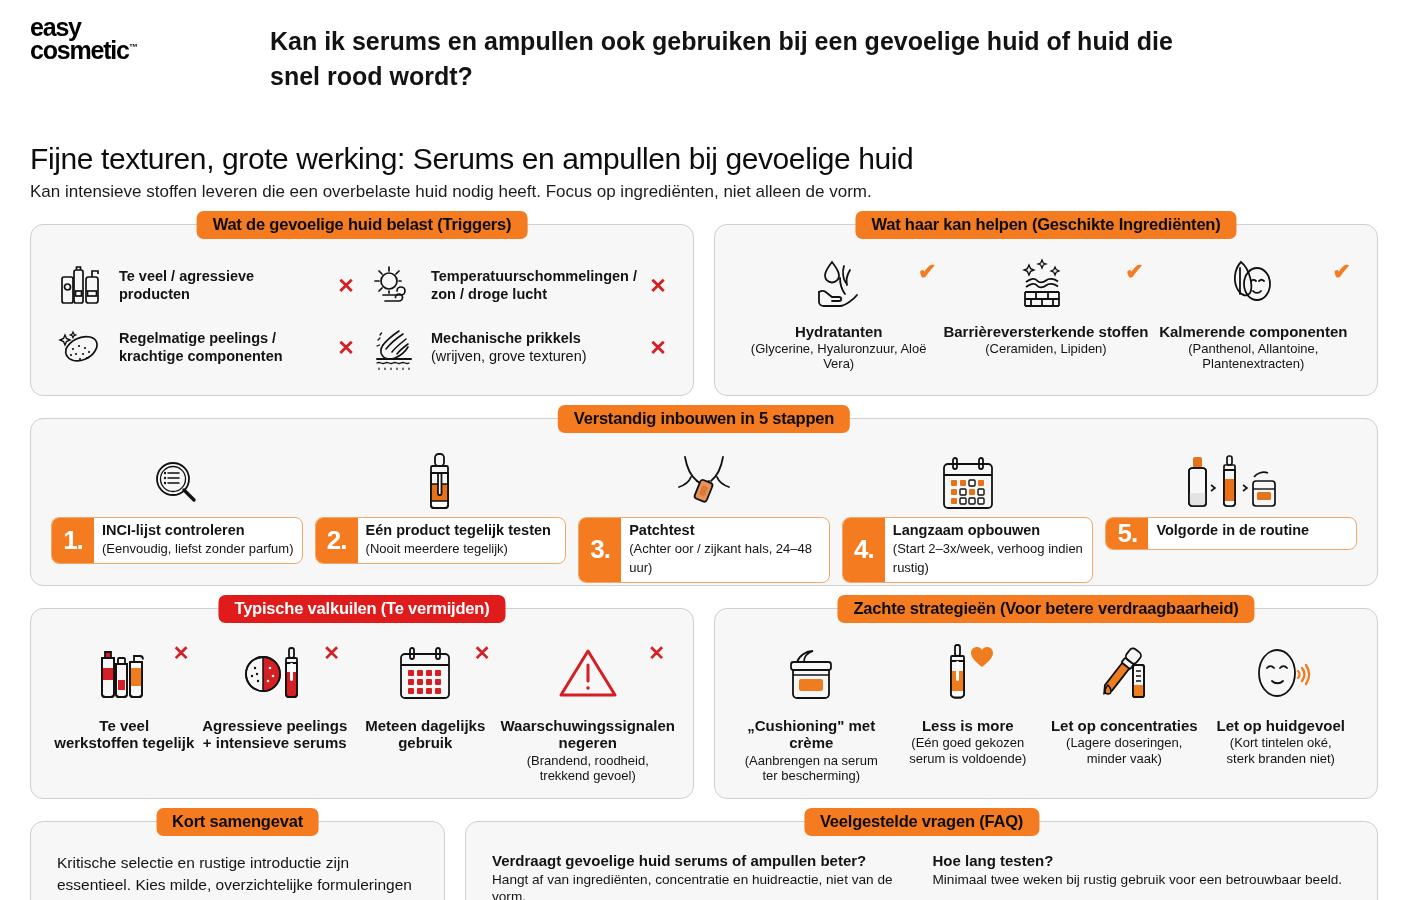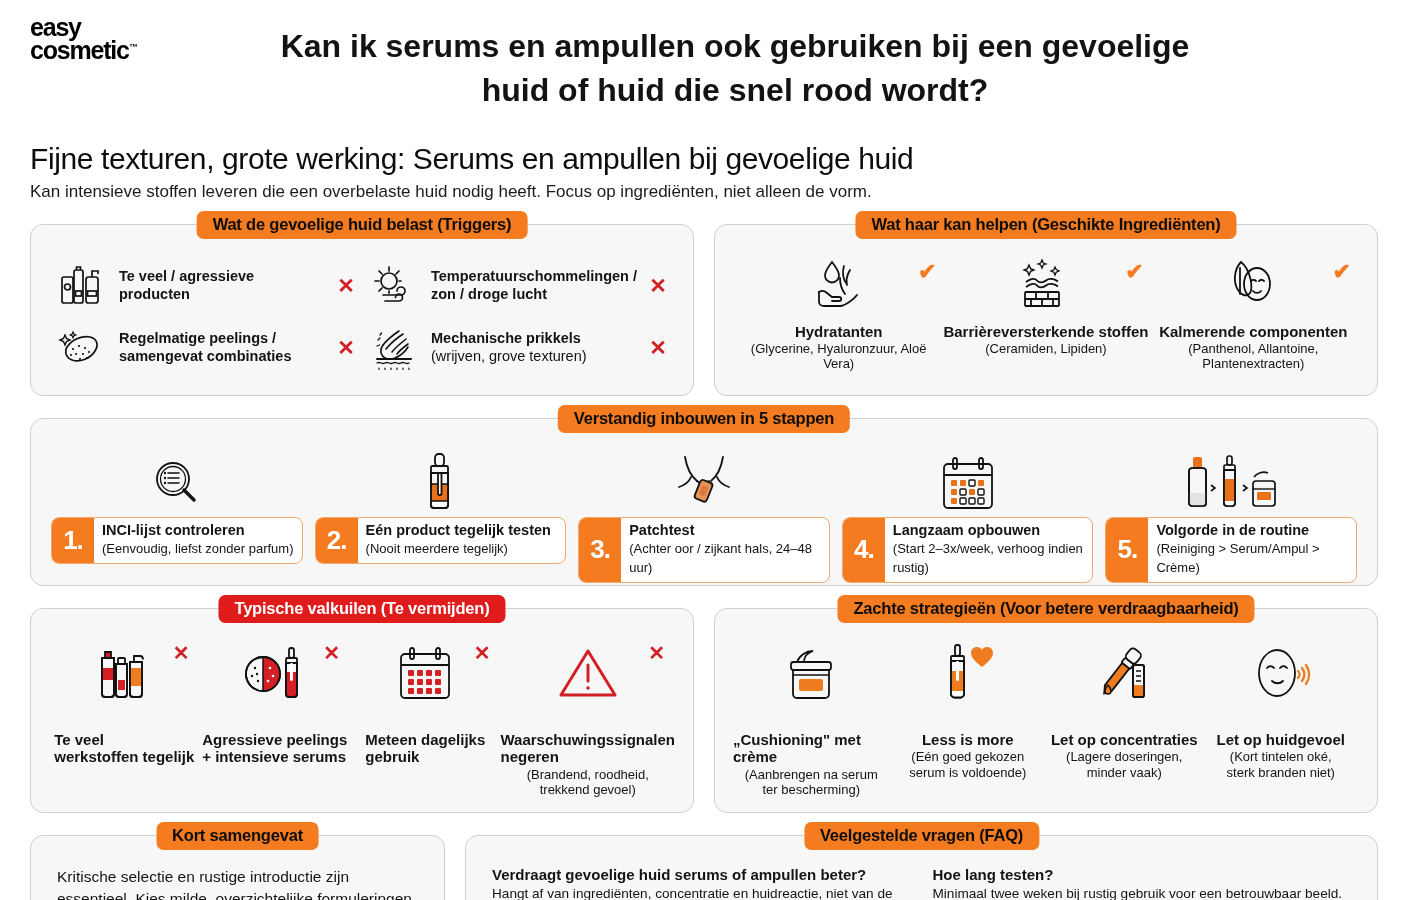--- a/index.html
+++ b/index.html
@@ -15,22 +15,22 @@
   
   .header { display: flex; align-items: flex-start; padding: 16px 0 0 0; height: 120px; }
   .logo {
     width: 270px; padding-left: 30px; flex: 0 0 270px;
     font-weight: 800; font-size: 25px; line-height: 0.92;
     letter-spacing: -1.2px; color: #000;
   }
   .logo .l2 { position: relative; display: inline-block; }
   .logo .tm { font-size: 9px; vertical-align: super; letter-spacing: 0; font-weight: 700; }
   .header-title {
-    font-size: 32px; font-weight: 700; line-height: 1.38; color: #131313;
-    padding-top: 8px; max-width: 930px; text-align: center;
+    font-size: 25px; font-weight: 700; line-height: 1.38; color: #131313;
+    padding-top: 8px; max-width: 930px;
   }
 
   
   .main-head { padding: 22px 30px 0 30px; }
   .main-head h1 { font-size: 30px; font-weight: 400; letter-spacing: -0.4px; color: #0d0d0d; }
   .main-head p { font-size: 17px; margin-top: 6px; color: #1b1b1b; }
 
   
   .grid { padding: 0 30px; }
   .row { display: flex; gap: 20px; margin-top: 22px; }
@@ -82,21 +82,21 @@
     flex: 0 0 42px; letter-spacing: -1px;
   }
   .step-txt { padding: 4px 7px 5px 8px; line-height: 1.18; }
   .step-txt b { display: block; font-weight: 800; font-size: 14.5px; }
   .step-txt span { font-size: 13px; }
 
   
   .four { display: grid; grid-template-columns: repeat(4, 1fr); padding: 2px 2px 0 2px; }
   .four-item { position: relative; display: flex; flex-direction: column; align-items: center; }
   .four-ico { height: 74px; display: flex; align-items: center; justify-content: center; }
-  .four-title { font-weight: 800; font-size: 15px; line-height: 1.16; margin-top: 20px; }
+  .four-title { font-weight: 800; font-size: 15px; text-align: center; line-height: 1.16; margin-top: 6px; }
   .four-sub { font-size: 13px; text-align: center; line-height: 1.2; margin-top: 1px; }
   .four-x { position: absolute; top: 4px; right: 10px; font-size: 20px; color: #D42025; font-weight: 900; }
 
   
   .summary-text { font-size: 15.5px; line-height: 1.42; padding: 4px 10px 22px 10px; }
   .faq { display: grid; grid-template-columns: 1fr 1fr; gap: 4px 22px; padding: 4px 10px 8px 10px; }
   .faq-item { margin-bottom: 9px; }
   .faq-q { font-weight: 800; font-size: 15px; line-height: 1.25; }
   .faq-a { font-size: 13.6px; line-height: 1.28; margin-top: 0px; }
 
@@ -179,21 +179,21 @@
                   <circle cx="23" cy="36" r="1.1"></circle>
                     <circle cx="30" cy="35" r="1.1"></circle>
                     <circle cx="14" cy="32" r="1.1"></circle>
                 </g>
                 <path d="M8 12l1.5 3.5L13 17l-3.5 1.5L8 22l-1.5-3.5L3 17l3.5-1.5z" stroke-width="1.4"></path>
                 <path d="M16 9l.9 2 2 .9-2 .9-.9 2-.9-2-2-.9 2-.9z" stroke-width="1.2"></path>
               </svg>
             </span>
             <span class="trig-txt">
               <b>Regelmatige peelings /</b>
-              <b>samengevat combinaties</b>
+              <b>krachtige componenten</b>
             </span>
             <span class="mark x">✕</span>
           </div>
 
           <div class="trig-item">
             <span class="trig-ico">
               <svg width="50" height="50" viewBox="0 0 50 50" fill="none" stroke="#111" stroke-width="1.6" stroke-linecap="round">
                 <path d="M30 8c-6 4-12 9-16 14"></path>
                 <path d="M34 11c-6 4-13 10-17 15"></path>
                 <path d="M37 16c-5 4-11 9-14 13"></path>
@@ -402,21 +402,20 @@
                 <path d="M73 24c3-4 9-6 14-4"></path>
                 <rect x="72" y="28" width="22" height="25" rx="3"></rect>
                 <path d="M72 36h22" stroke-width="1.4"></path>
                 <rect x="76" y="39" width="14" height="8" rx="1.5" fill="#E8721A" stroke="none"></rect>
               </svg>
             </span>
             <div class="step-box">
               <div class="step-num">5.</div>
               <div class="step-txt">
                 <b>Volgorde in de routine</b>
-                <span>(Reiniging &gt; Serum/Ampul &gt; Crème)</span>
               </div>
             </div>
           </div>
 
         </div>
       </div>
     </div>
 
     <div class="row">
 

